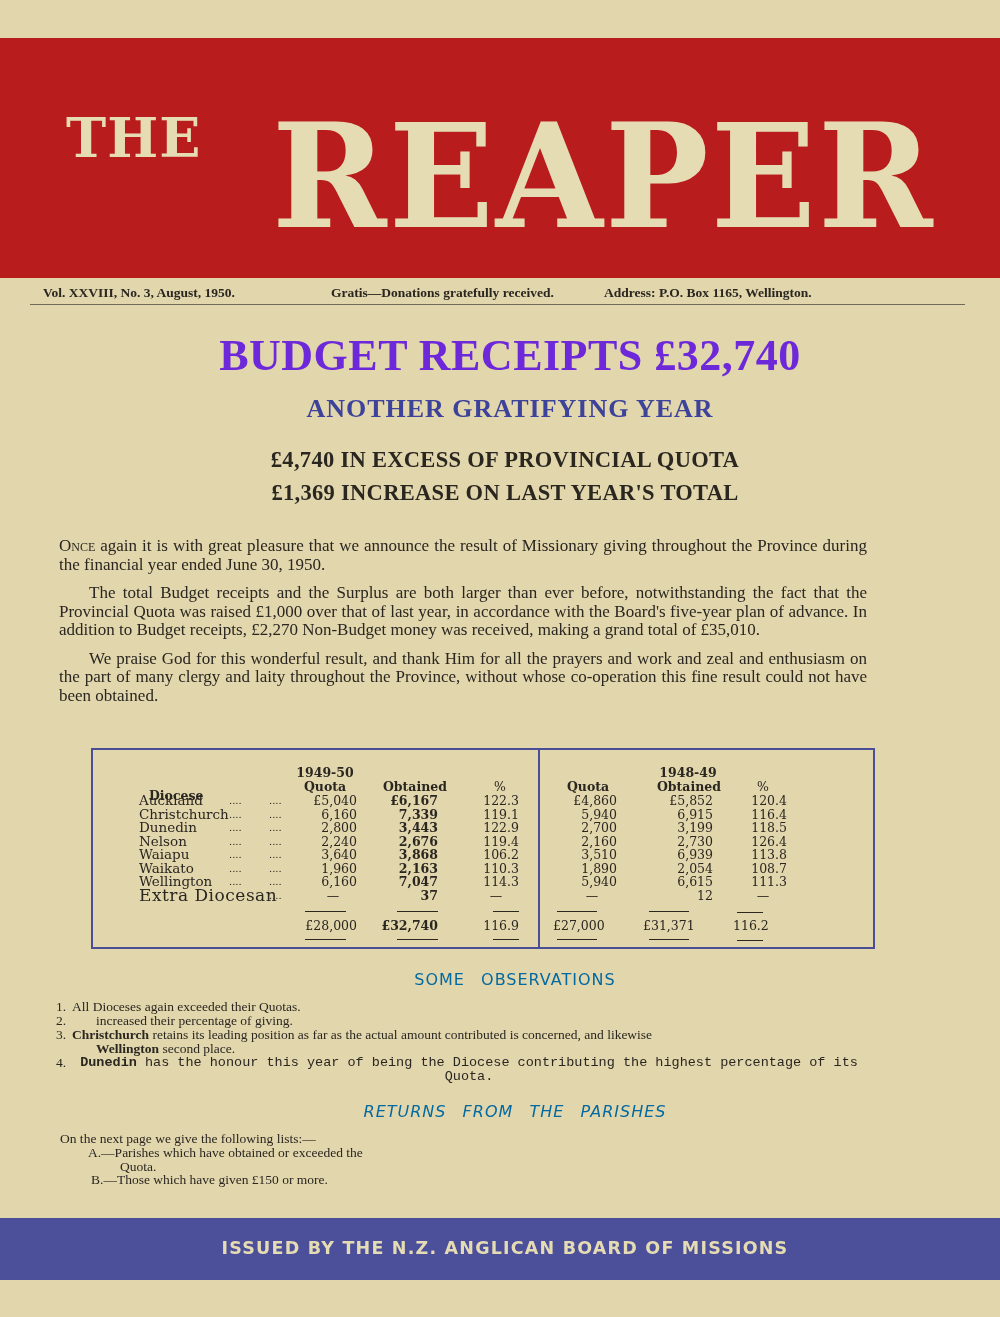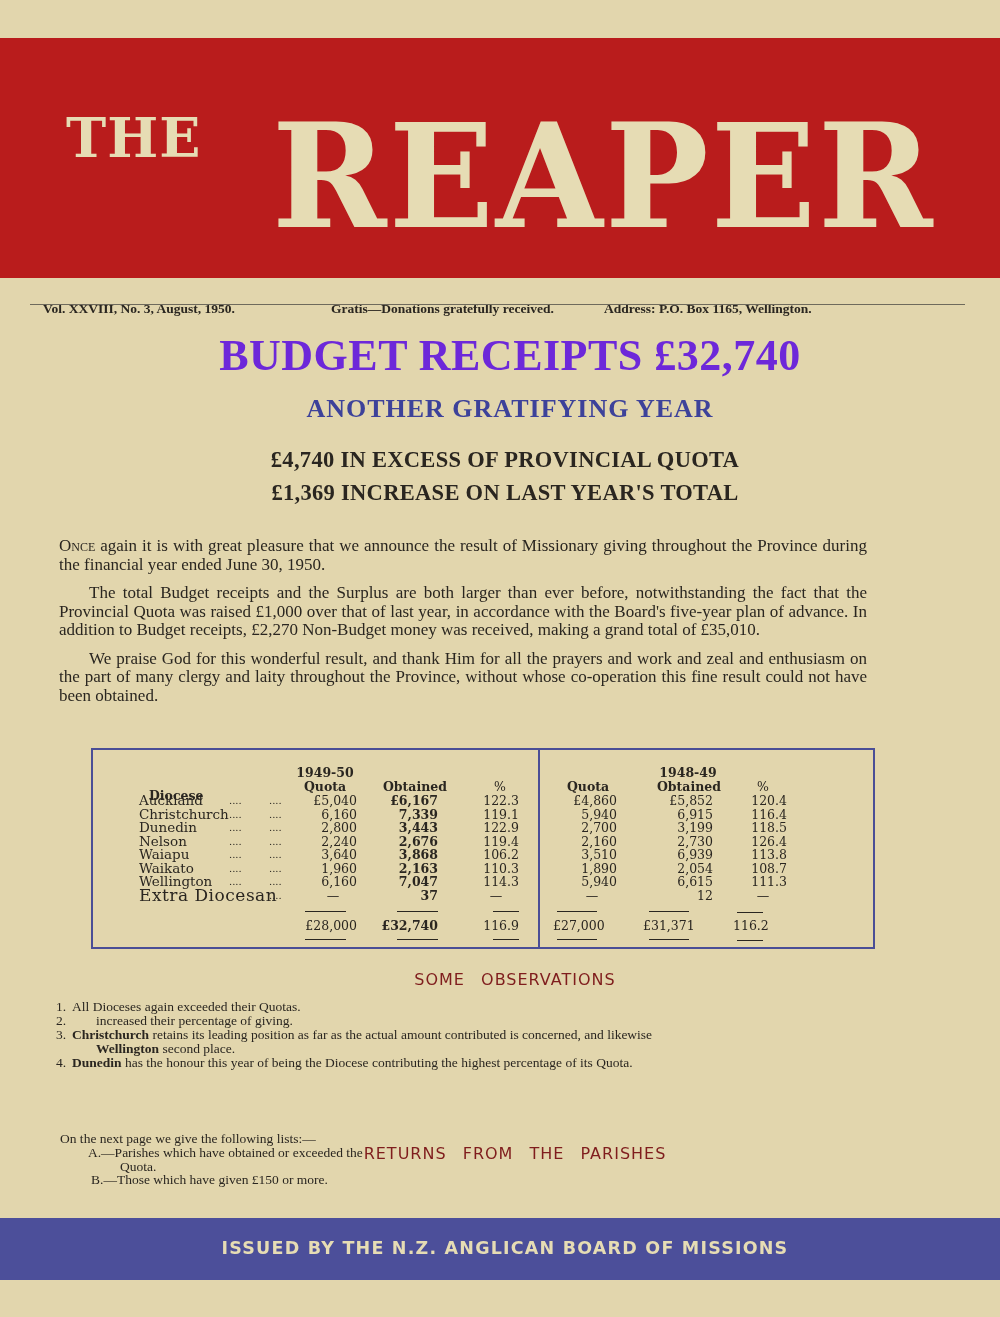--- a/index.html
+++ b/index.html
@@ -28,21 +28,21 @@
       font-family: "DejaVu Serif", serif; font-weight: bold;
       font-size: 138px; line-height: 150px; color: #e6dcb4; letter-spacing: 2px;
       transform: scaleY(1.05); transform-origin: top left;
     }
 
     .issue-line {
       position: absolute; left: 0; top: 282px; width: 1000px; height: 22px;
       font-family: "Liberation Serif", serif; font-size: 13.5px; font-weight: bold;
       color: #2a2620;
     }
-    .issue-line span { position: absolute; top: 19px; }
+    .issue-line span { position: absolute; top: 3px; }
     .issue-rule { position: absolute; left: 30px; top: 304px; width: 935px; border-top: 1px solid #6e6a5c; }
 
     
     .h-main {
       position: absolute; left: 0; width: 1000px; top: 330px; text-align: center;
       font-family: "Liberation Serif", serif; font-weight: bold;
       font-size: 44px; letter-spacing: 0.5px; color: #6d28d9;
       padding-left: 20px;
     }
     .h-sub {
@@ -84,24 +84,24 @@
     .hdr { font-weight: bold; }
     .bold { font-weight: bold; }
     .r { text-align: right; }
     .c { text-align: center; }
     .rule-line { position: absolute; border-top: 1px solid #2a2620; }
 
     
     .sec-title {
       position: absolute; left: 0; width: 1000px; text-align: center;
       font-family: "DejaVu Sans", sans-serif; font-size: 16px; letter-spacing: 1px;
-      color: #7f1d1d; padding-left: 30px;
+      color: #0369a1; padding-left: 30px;
     }
     .sec-title.obs { top: 970px; word-spacing: 10px; }
-    .sec-title.ret { top: 1144px; word-spacing: 10px; }
+    .sec-title.ret { top: 1102px; word-spacing: 10px; font-style: italic; }
 
     .obs-list {
       position: absolute; left: 56px; top: 1000px; width: 810px;
       font-family: "Liberation Serif", serif; font-size: 13.5px; line-height: 14px;
       text-align: justify; color: #2a2620;
     }
     .obs-item { position: relative; padding-left: 16px; margin-bottom: 0; }
     .obs-item .num { position: absolute; left: 0; top: 0; }
     .obs-item .indent2 { padding-left: 24px; }
 
@@ -296,21 +296,21 @@
       <span class="num">2.</span>
       <div class="indent2" style="text-align:left;">increased their percentage of giving.</div>
     </div>
     <div class="obs-item">
       <span class="num">3.</span>
       <div><b>Christchurch</b><span> retains its leading position as far as the actual amount contributed is concerned, and likewise</span></div>
       <div class="indent2" style="text-align:left;font-family:Liberation Serif, serif;"><b>Wellington</b><span> second place.</span></div>
     </div>
     <div class="obs-item">
       <span class="num">4.</span>
-      <div style="text-align:left;"><b>Dunedin</b><span> has the honour this year of being the Diocese contributing the highest percentage of its Quota.</span></div>
+      <div style="text-align:center;font-family:Liberation Mono, monospace;"><b>Dunedin</b><span> has the honour this year of being the Diocese contributing the highest percentage of its Quota.</span></div>
     </div>
   </div>
 
   <div class="sec-title ret">RETURNS FROM THE PARISHES</div>
   <div class="ret-intro">On the next page we give the following lists:—</div>
   <div class="ret-col" style="left:88px; top:1146px;">
     <div>A.—Parishes which have obtained or exceeded the</div>
     <div style="padding-left:32px;">Quota.</div>
     <div style="margin-left:3px;">B.—Those which have given £150 or more.</div>
   </div>

